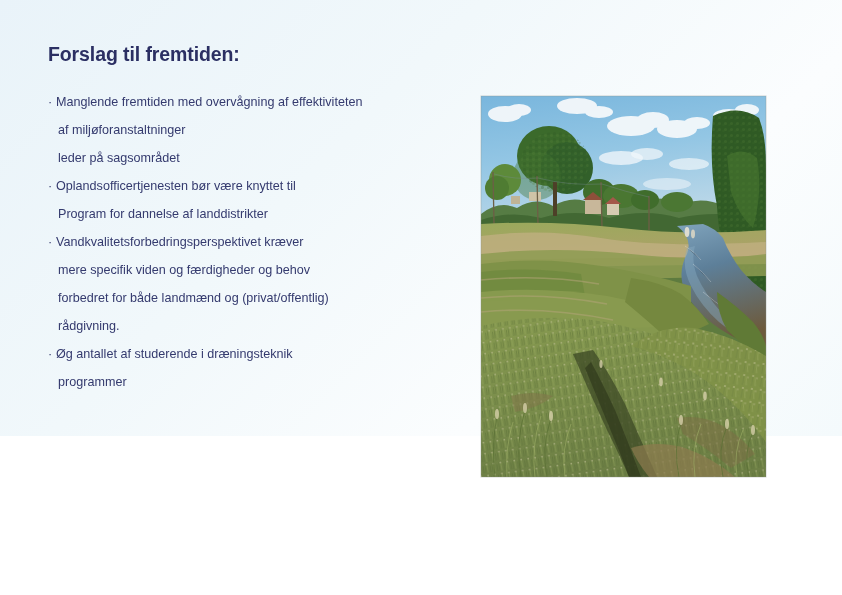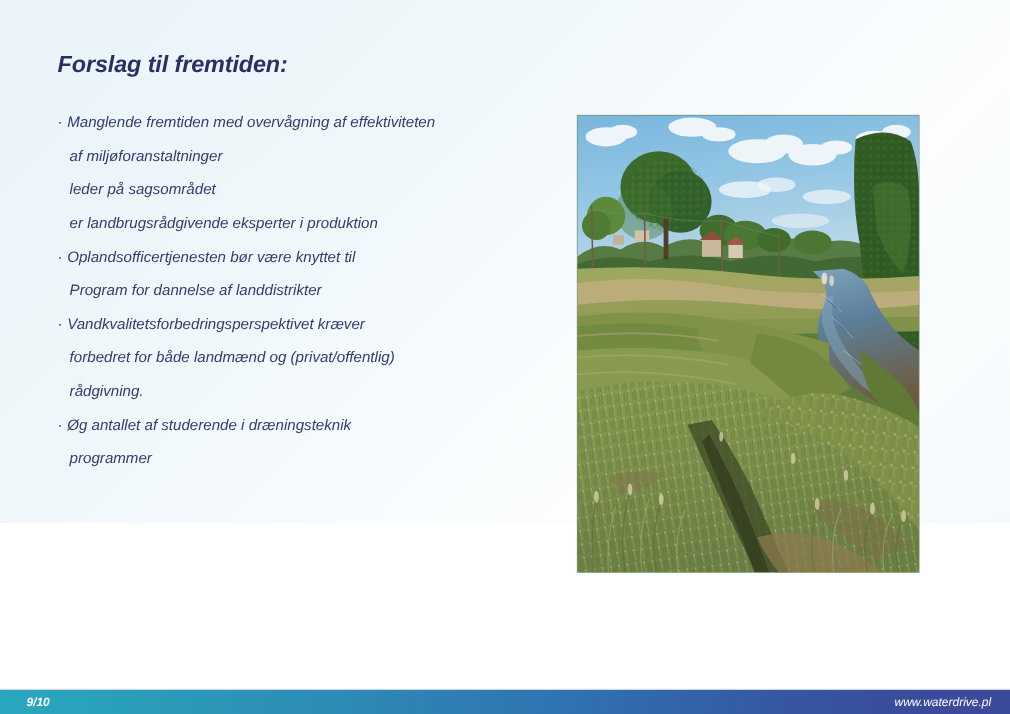--- a/index.html
+++ b/index.html
@@ -8,21 +8,20 @@
     width: 842px;
     height: 595px;
     overflow: hidden;
     font-family: "Liberation Sans", sans-serif;
   }
   #slide {
     position: relative;
     width: 842px;
     height: 436px;
     background: linear-gradient(135deg, #e9f3f9 0%, #f1f8fb 38%, #fbfdfe 70%, #f4fafc 100%);
-    font-style: italic;
   }
 
   
   #slide-title {
     position: absolute;
     left: 48px;
     top: 43px;
     font-size: 19.5px;
     font-weight: bold;
     color: #2b2f63;
@@ -115,28 +114,28 @@
 
   <div id="bullet-list">
       <div class="bullet-item">
         <div class="bullet-line first"><span class="bullet-dot">·</span><span>Manglende fremtiden med overvågning af effektiviteten</span></div>
         <div class="bullet-line cont"><span>af miljøforanstaltninger</span></div>
       </div>
       <div class="bullet-item">
         <div class="bullet-line cont"><span>leder på sagsområdet</span></div>
       </div>
       <div class="bullet-item">
-        <div class="bullet-line cont"><span>er landbrugsrådgivende eksperter i produktion</span></div>
       </div>
       <div class="bullet-item">
         <div class="bullet-line first"><span class="bullet-dot">·</span><span>Oplandsofficertjenesten bør være knyttet til</span></div>
         <div class="bullet-line cont"><span>Program for dannelse af landdistrikter</span></div>
       </div>
       <div class="bullet-item">
         <div class="bullet-line first"><span class="bullet-dot">·</span><span>Vandkvalitetsforbedringsperspektivet kræver</span></div>
+        <div class="bullet-line cont"><span>mere specifik viden og færdigheder og behov</span></div>
         <div class="bullet-line cont"><span>forbedret for både landmænd og (privat/offentlig)</span></div>
         <div class="bullet-line cont"><span>rådgivning.</span></div>
       </div>
       <div class="bullet-item">
         <div class="bullet-line first"><span class="bullet-dot">·</span><span>Øg antallet af studerende i dræningsteknik</span></div>
         <div class="bullet-line cont"><span>programmer</span></div>
       </div>
     </div>
 
   <div id="photo-frame">
@@ -325,18 +324,14 @@
         <ellipse cx="272" cy="334" rx="2" ry="5"></ellipse>
         <ellipse cx="180" cy="286" rx="1.8" ry="4.4"></ellipse>
         <ellipse cx="224" cy="300" rx="1.8" ry="4.4"></ellipse>
         <ellipse cx="120" cy="268" rx="1.6" ry="4"></ellipse>
       </g>
 
       <rect x="0" y="0" width="285" height="381" fill="none" stroke="#8a9386" stroke-width="1" opacity="0.35"></rect>
     </svg>
   </div>
 
-  <div id="footer-bar">
-    <span id="page-number">9/10</span>
-    <span id="footer-url">www.waterdrive.pl</span>
-  </div>
 
 </div>
 
 </body></html>

